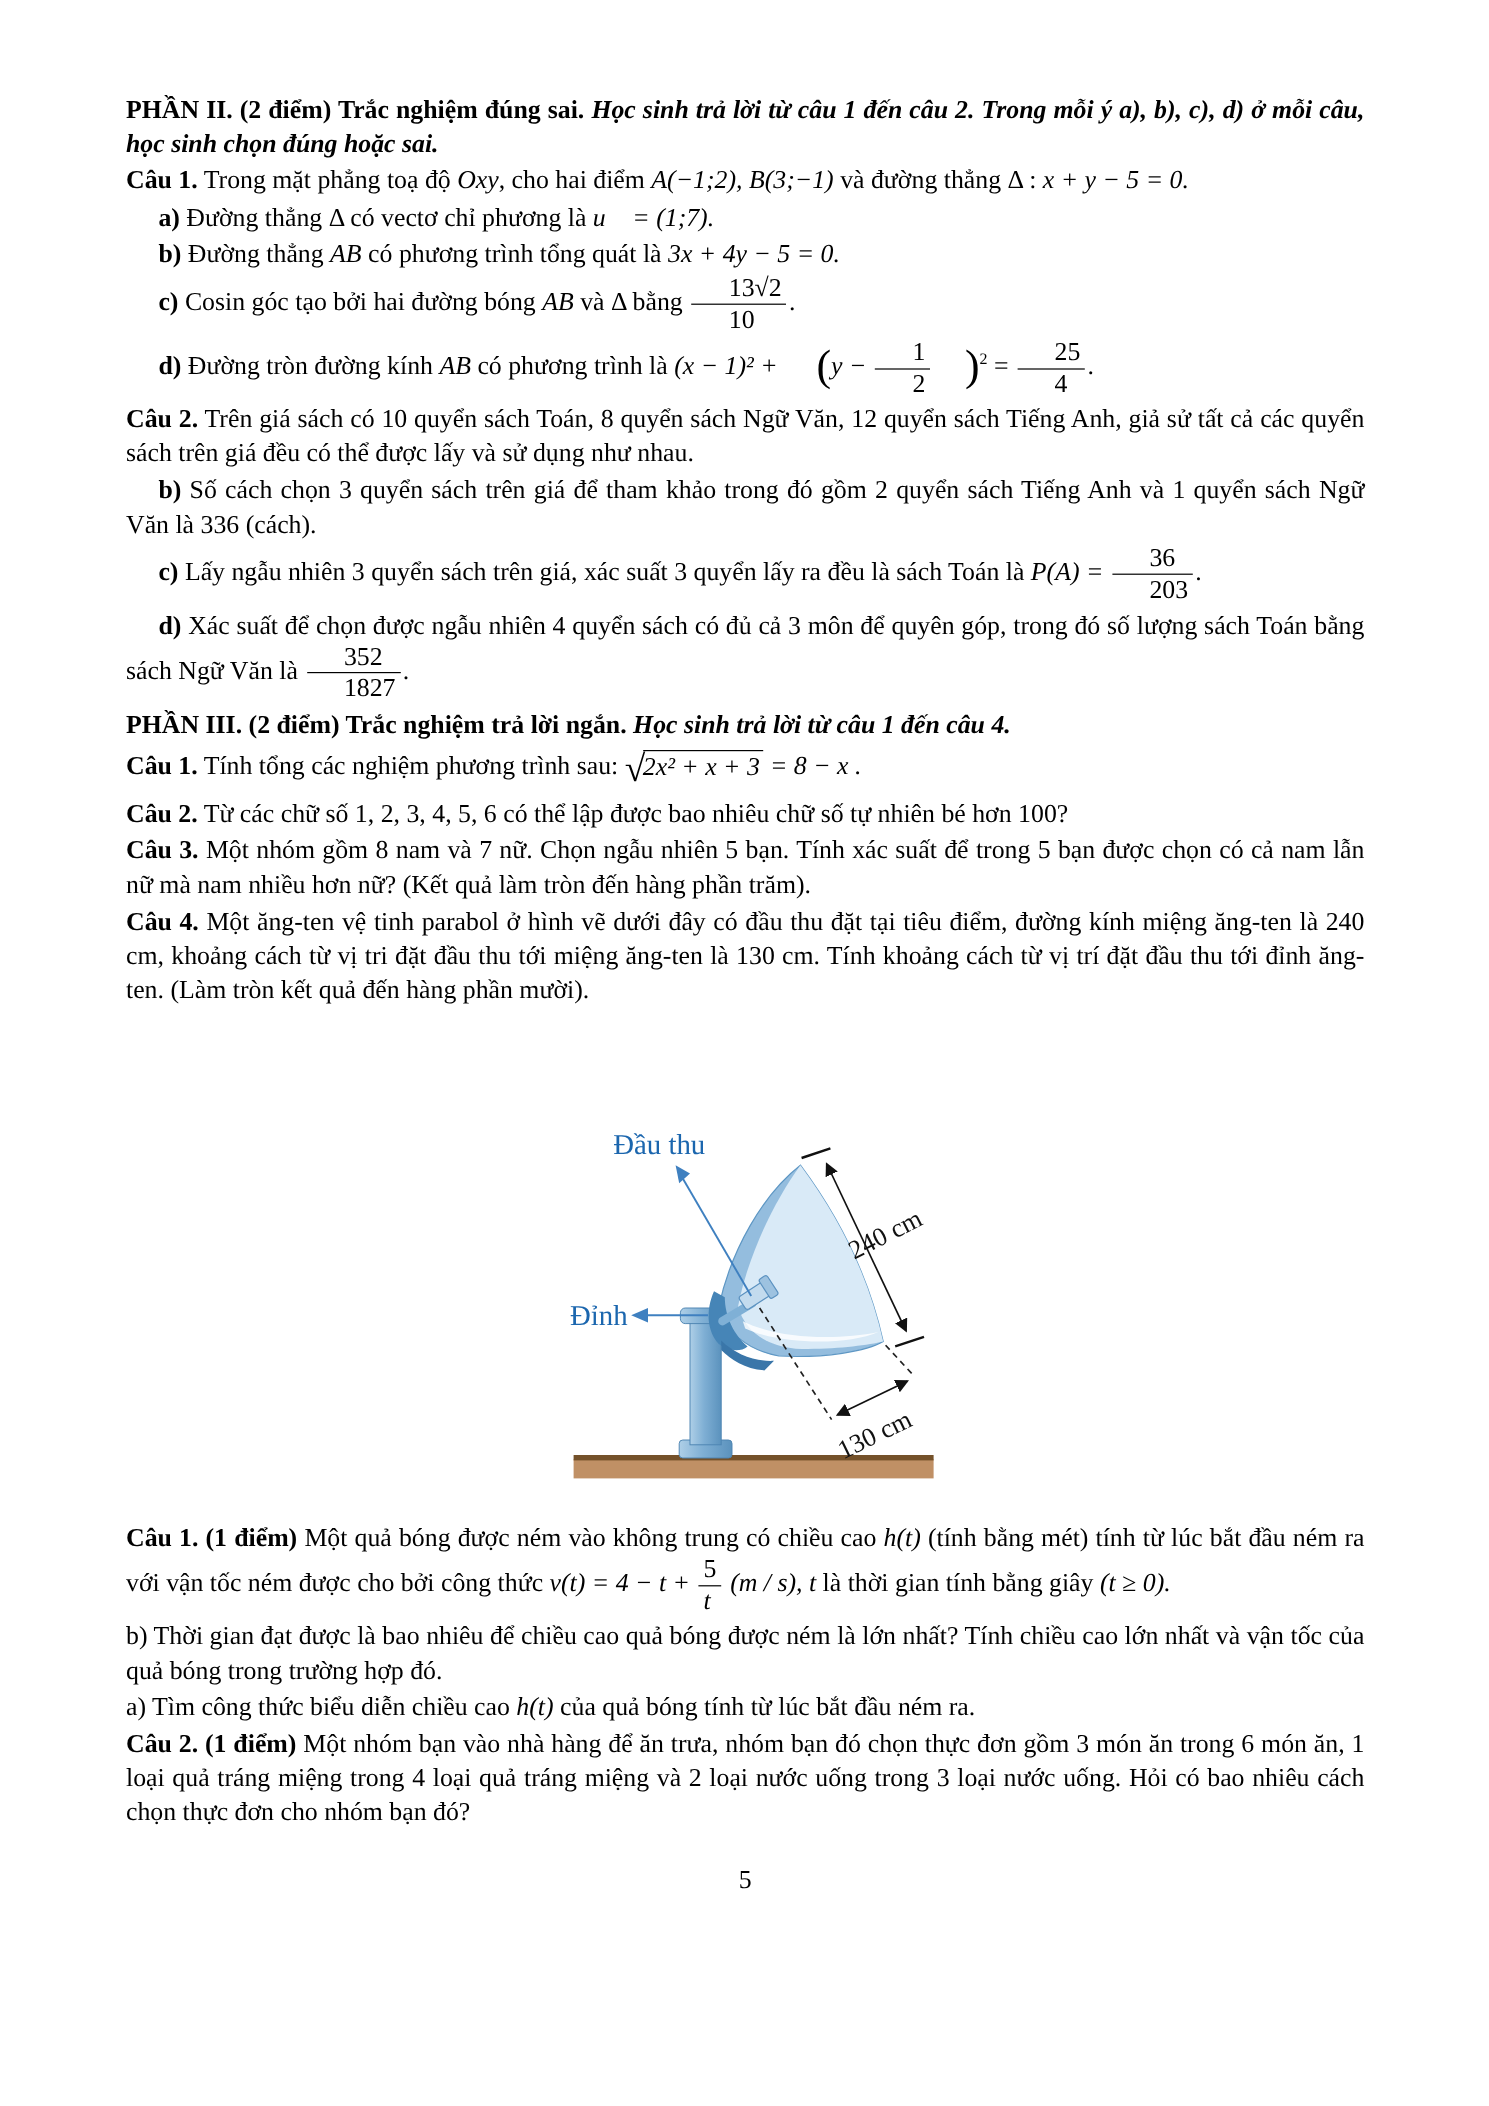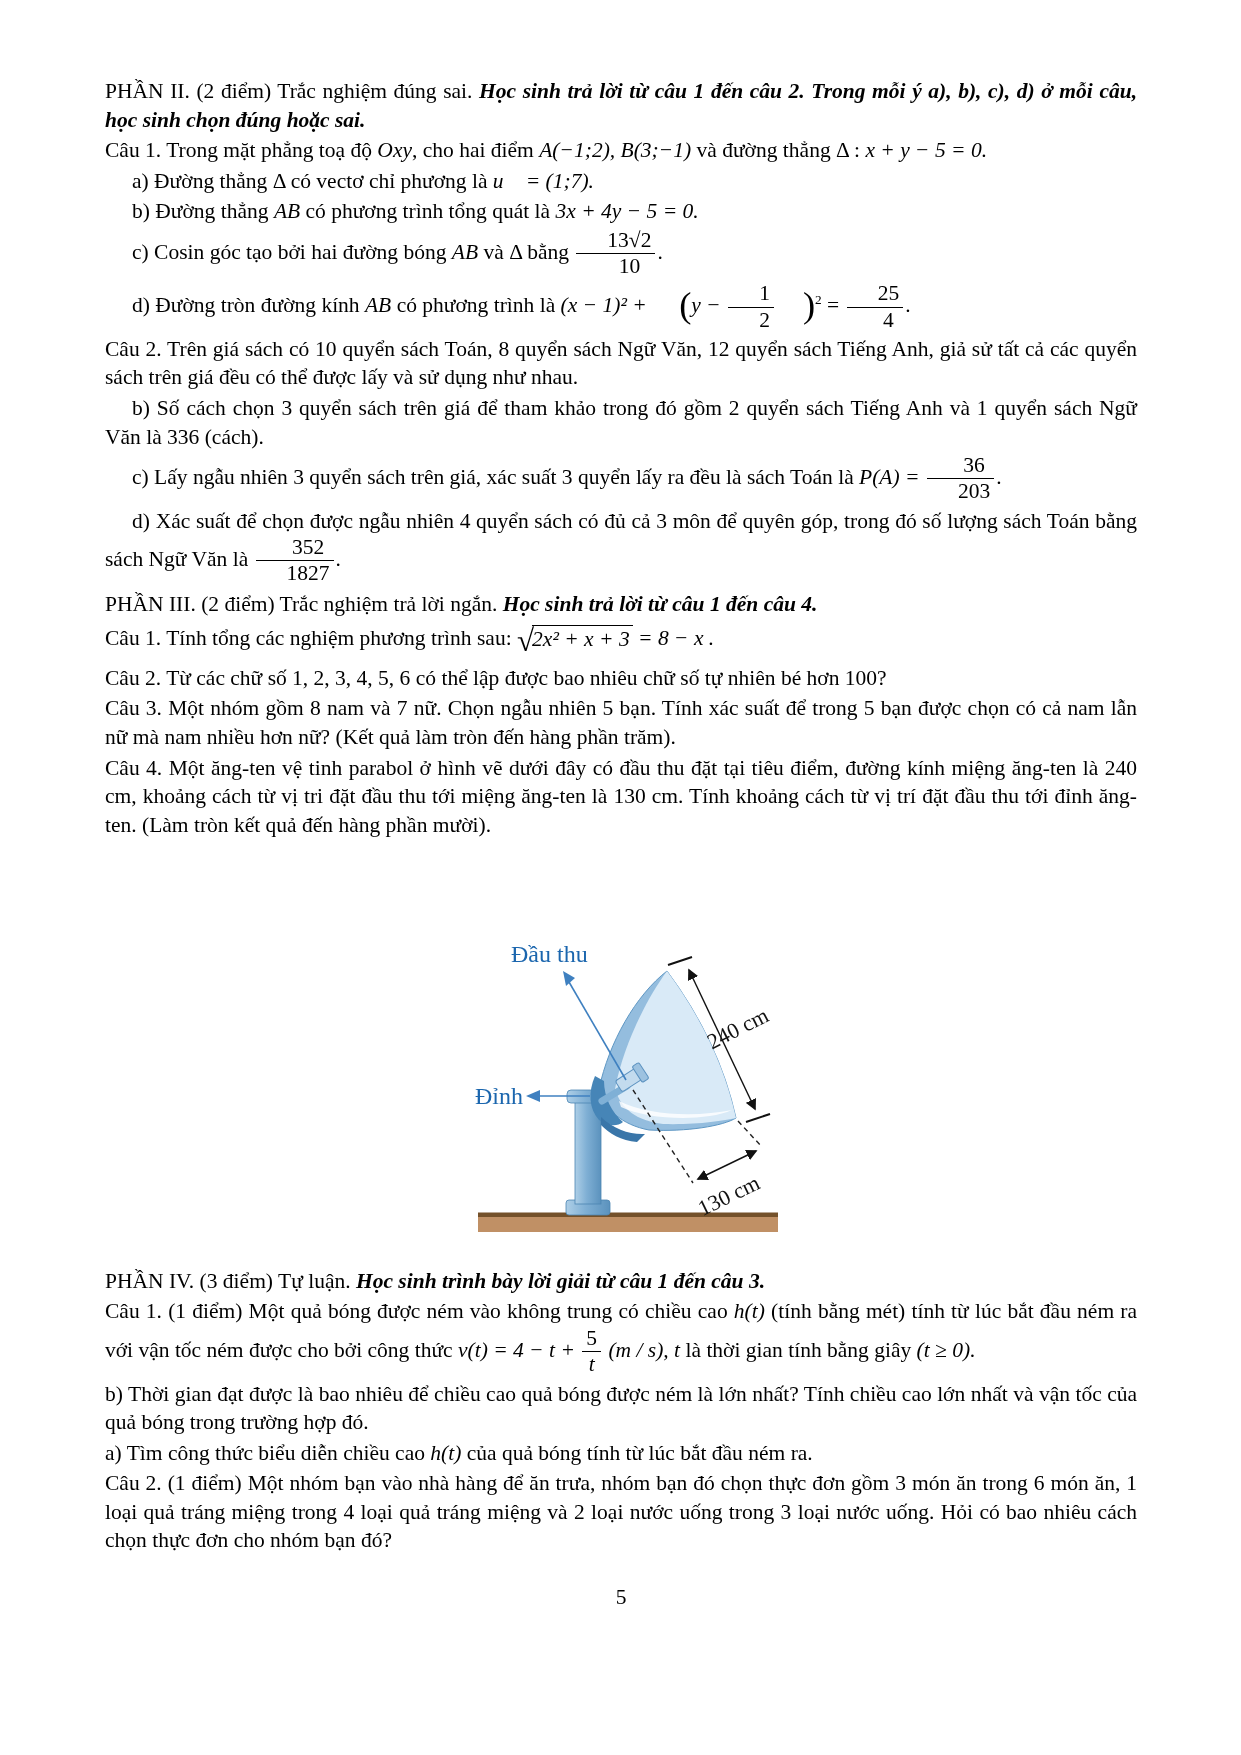--- a/index.html
+++ b/index.html
@@ -6,25 +6,25 @@
   html,body{margin:0;padding:0}
   body{
     width:1241px;height:1755px;background:#ffffff;color:#000;
     font-family:"Liberation Serif","DejaVu Serif",serif;
     overflow:hidden;
   }
   .page{padding:74px 104px 0 105px;font-size:21.5px;line-height:1.33;text-align:justify}
   p{margin:0 0 2px 0}
   .hd{margin-top:3px}
   .indent{text-indent:27px}
-  .b{font-weight:normal}
+  .b{font-weight:bold}
   .bi{font-weight:bold;font-style:italic}
   .i{}
   .m{font-style:italic}
-  .frac{display:inline-block;vertical-align:middle;text-align:center;line-height:1.08;margin:1px 2px}
+  .frac{display:inline-block;vertical-align:middle;text-align:left;line-height:1.08;margin:1px 2px}
   .frac .fn{display:block;padding:0 4px 1px;border-bottom:1.4px solid #000}
   .frac .fd{display:block;padding:1px 4px 0}
   .frac .m{font-style:italic}
   .sqrt{white-space:nowrap;display:inline-block}
   .rsym{font-style:normal;font-size:1.45em;vertical-align:-0.18em;letter-spacing:-2px}
   .rbody{border-top:1.5px solid #000;padding:1px 3px 0 0;font-style:italic}
   .bigp{display:inline-block;font-size:1.7em;line-height:.8;vertical-align:-0.14em;font-weight:400}
   sup.s2{font-size:.62em;font-style:normal}
   .fig{margin:10px 0 12px 300px;width:384px}
   .pagenum{text-align:center;margin-top:28px}
@@ -111,21 +111,20 @@
       <line x1="284" y1="121" x2="350" y2="260" stroke="#111" stroke-width="1.4" marker-start="url(#ah)" marker-end="url(#ah)"></line>
       <text transform="translate(336,186) rotate(-27)" font-size="22" fill="#111" text-anchor="middle">240 cm</text>
 
       <line x1="228" y1="241" x2="288" y2="334" stroke="#222" stroke-width="1.4" stroke-dasharray="5 4"></line>
       <line x1="333" y1="272" x2="357" y2="298" stroke="#222" stroke-width="1.4" stroke-dasharray="5 4"></line>
       <line x1="293" y1="330" x2="351" y2="302" stroke="#111" stroke-width="1.4" marker-start="url(#ah)" marker-end="url(#ah)"></line>
       <text transform="translate(327,353) rotate(-26)" font-size="22" fill="#111" text-anchor="middle">130 cm</text>
     </svg>
   </div>
 
-  <p class="hd"><span class="b">PHẦN IV. (3 điểm) Tự luận.</span> <span class="bi">Học sinh trình bày lời giải từ câu 1 đến câu 3.</span></p>
 
   <p><span class="b">Câu 1. (1 điểm)</span> <span>Một quả bóng được ném vào không trung có chiều cao</span> <span class="m">h(t)</span> <span>(tính bằng mét) tính từ lúc bắt đầu ném ra với vận tốc ném được cho bởi công thức</span> <span class="m">v(t) = 4 − t +</span> <span class="frac"><span class="fn">5</span><span class="fd m">t</span></span> <span class="m">(m / s), t</span> <span>là thời gian tính bằng giây</span> <span class="m">(t ≥ 0).</span></p>
 
   <p><span>b)</span> <span>Thời gian đạt được là bao nhiêu để chiều cao quả bóng được ném là lớn nhất? Tính chiều cao lớn nhất và vận tốc của quả bóng trong trường hợp đó.</span></p>
 
   <p><span>a)</span> <span>Tìm công thức biểu diễn chiều cao</span> <span class="m">h(t)</span> <span>của quả bóng tính từ lúc bắt đầu ném ra.</span></p>
 
   <p><span class="b">Câu 2. (1 điểm)</span> <span>Một nhóm bạn vào nhà hàng để ăn trưa, nhóm bạn đó chọn thực đơn gồm 3 món ăn trong 6 món ăn, 1 loại quả tráng miệng trong 4 loại quả tráng miệng và 2 loại nước uống trong 3 loại nước uống. Hỏi có bao nhiêu cách chọn thực đơn cho nhóm bạn đó?</span></p>
 
   <p class="pagenum">5</p>

